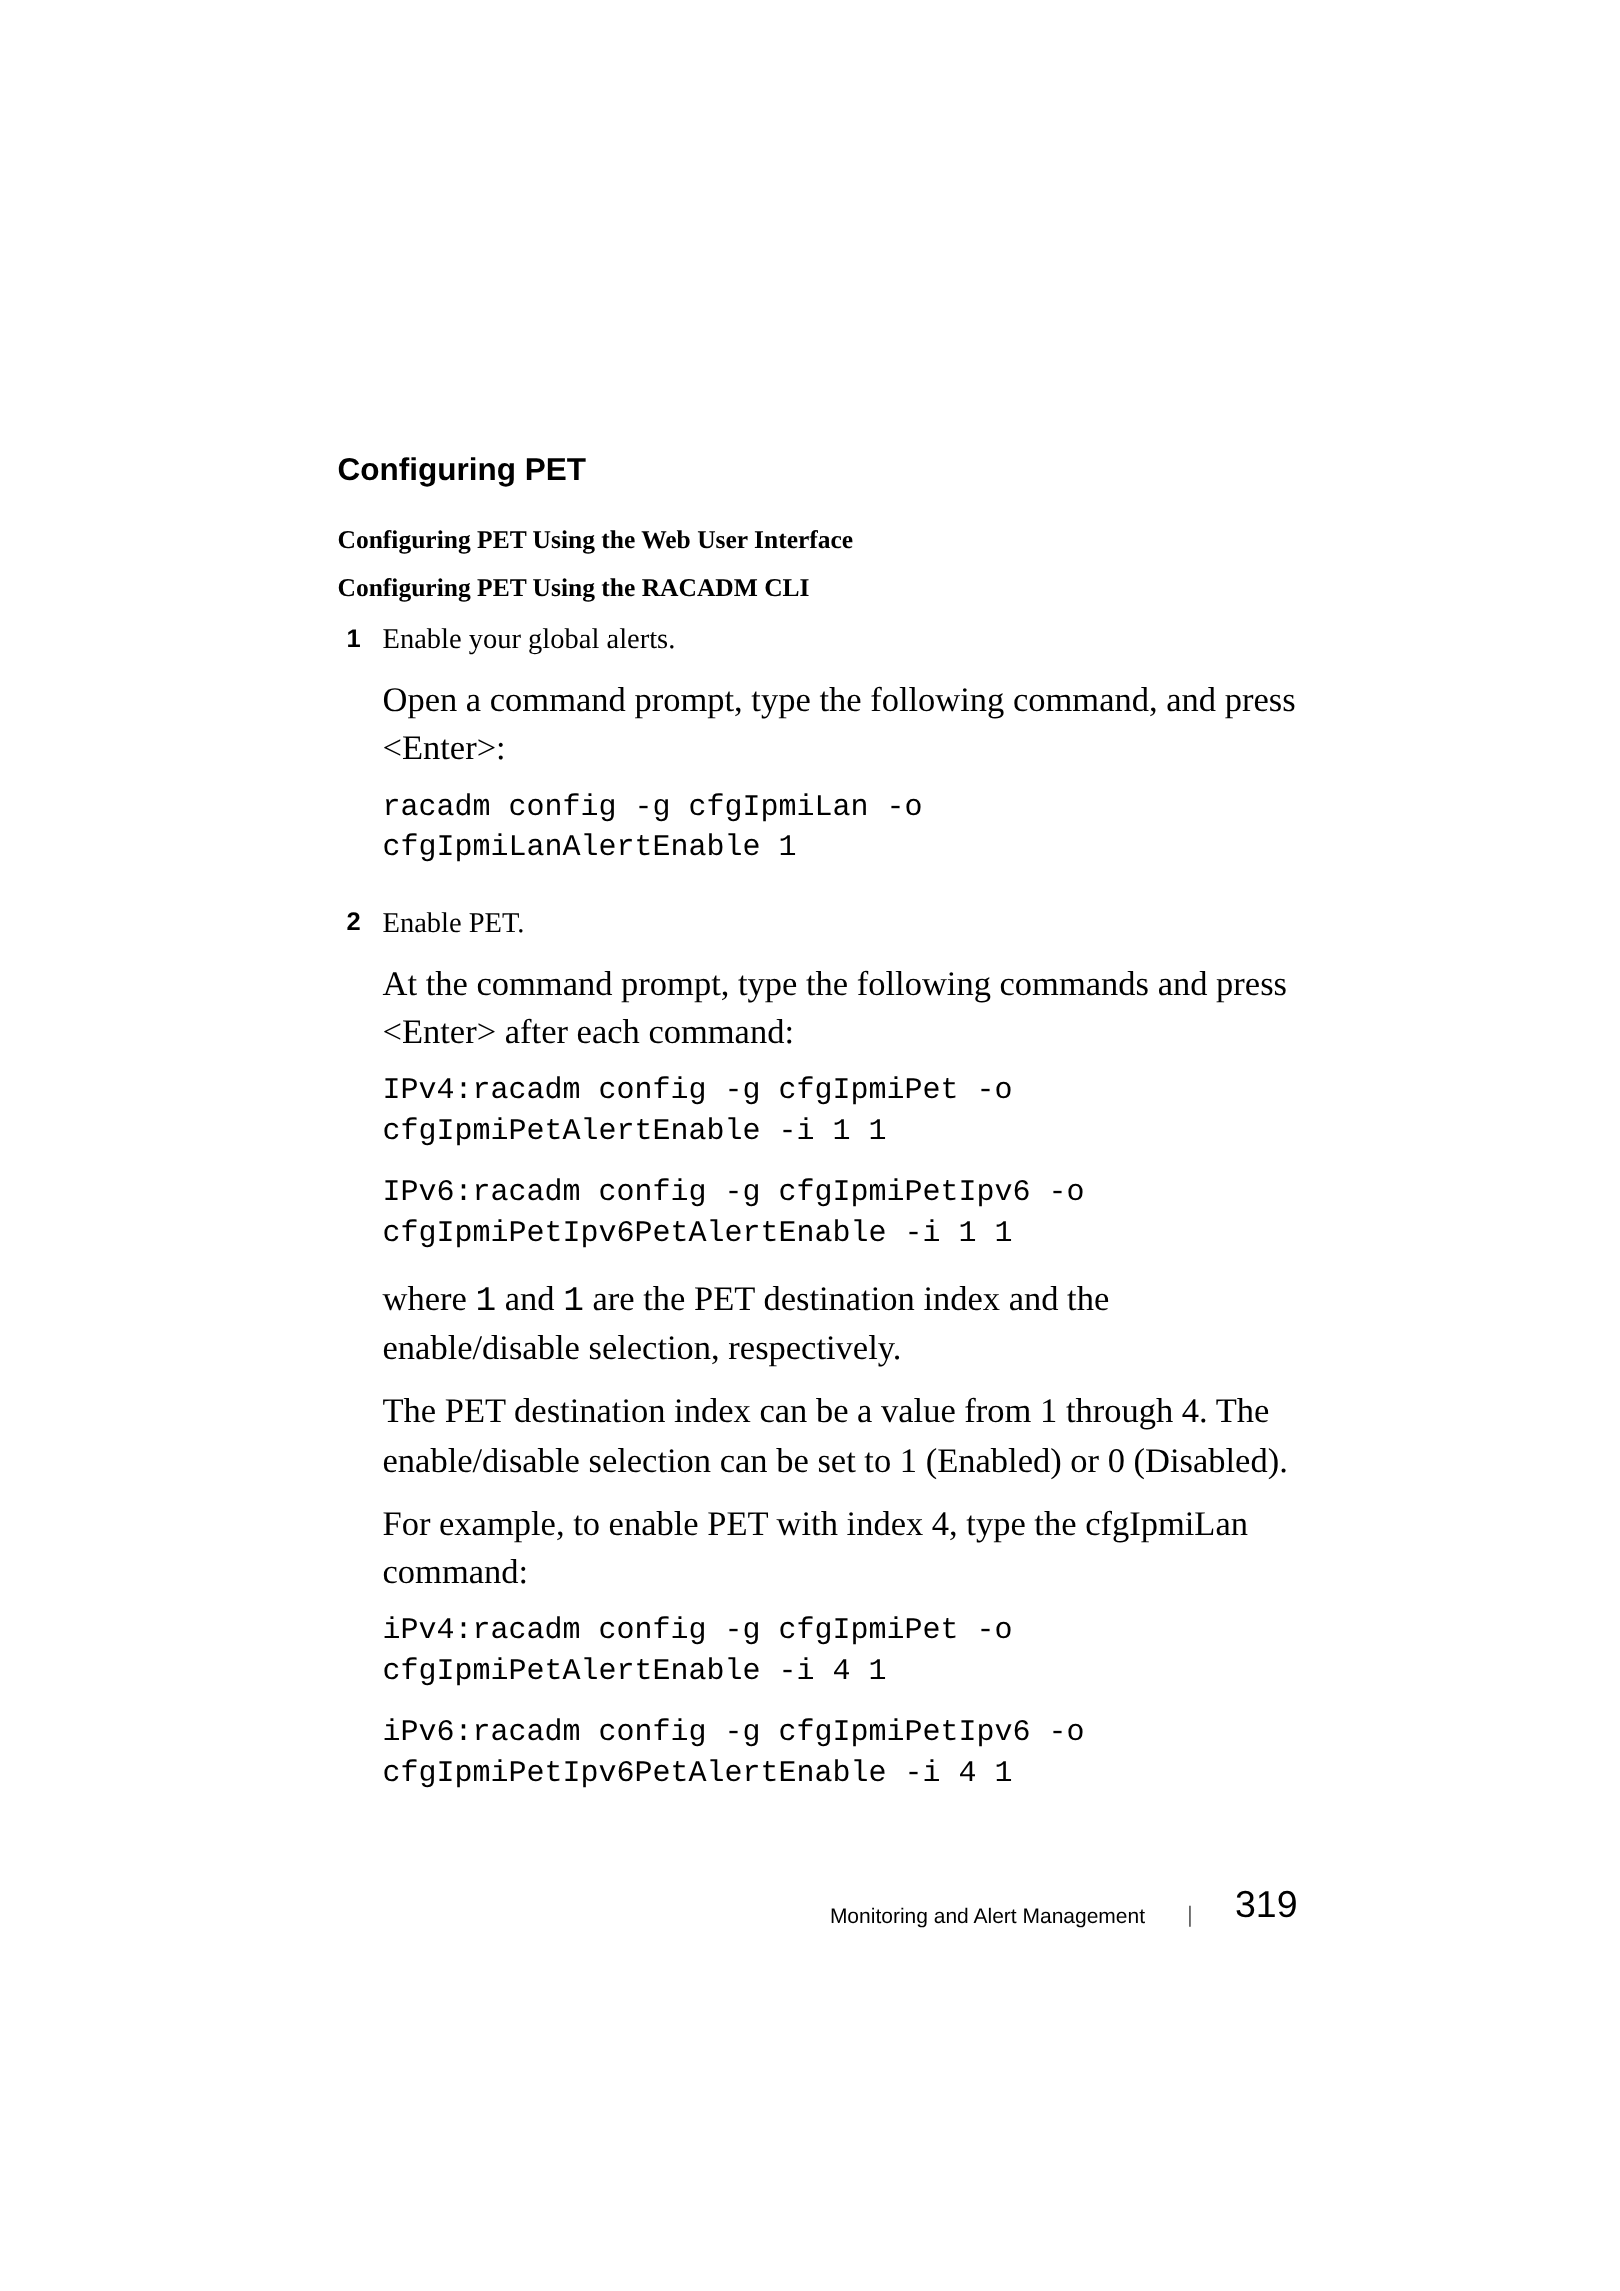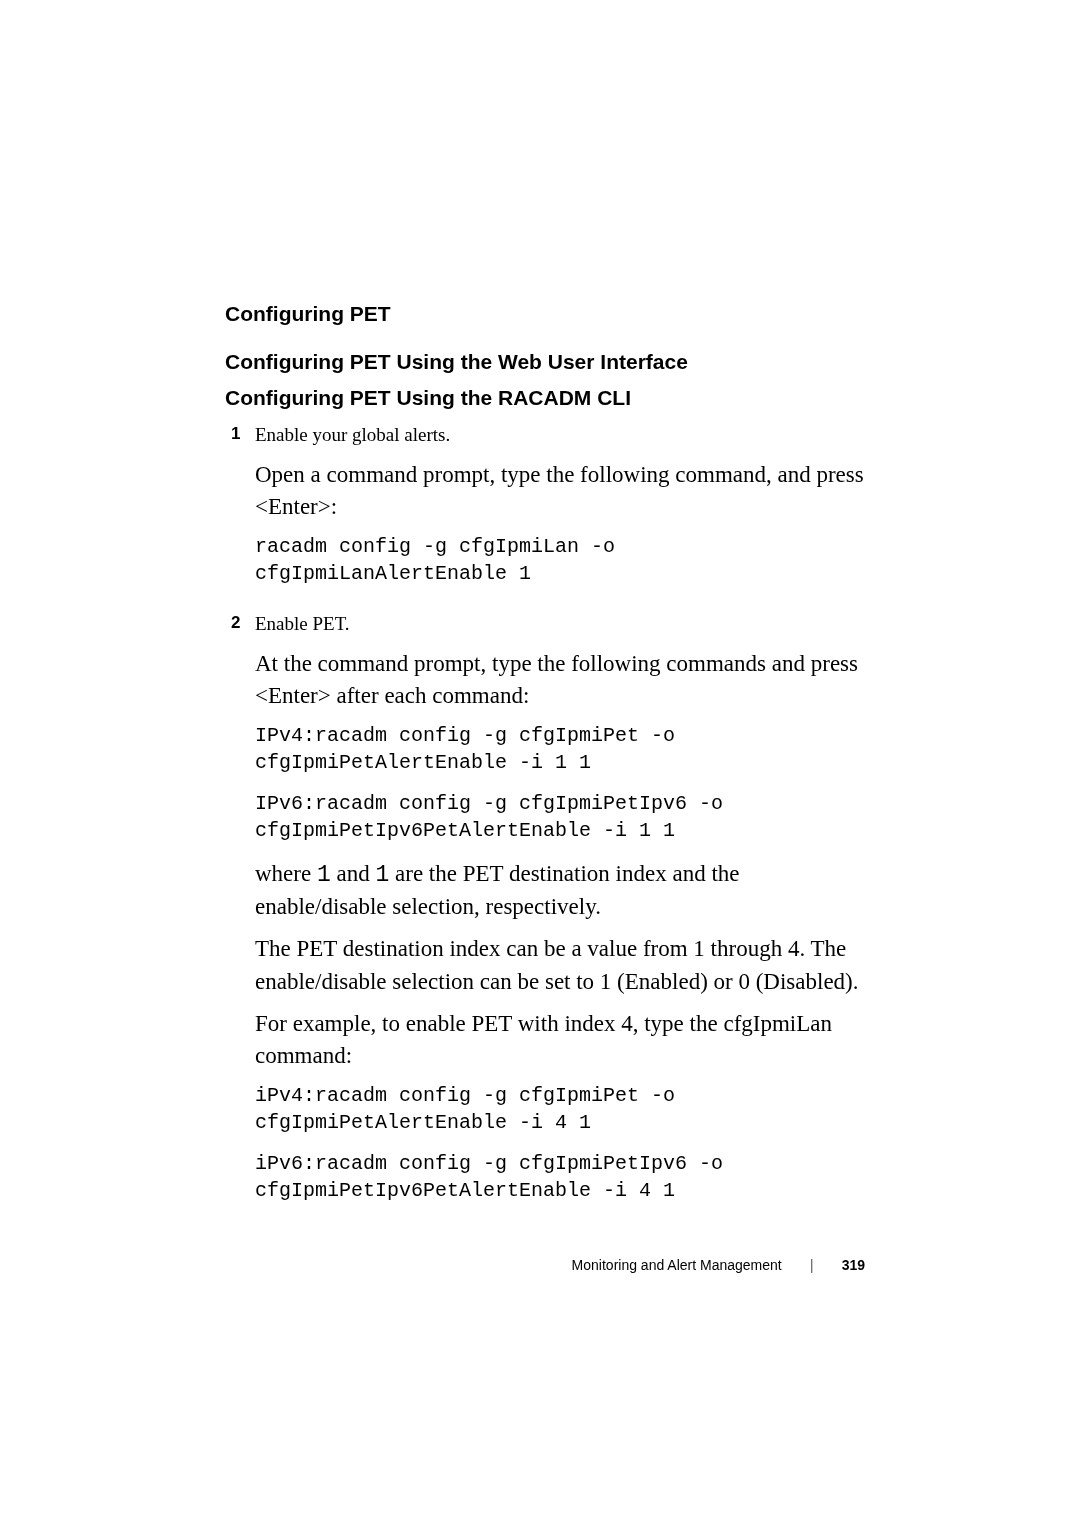--- a/index.html
+++ b/index.html
@@ -19,23 +19,23 @@
       width: 640px;
     }
     .section-heading {
       font-family: Arial, Helvetica, sans-serif;
       font-weight: bold;
       font-size: 21px;
       margin-bottom: 24px;
       margin-top: 32px;
     }
     .subsection-heading {
-      font-family: Liberation Sans, sans-serif;
+      font-family: Liberation Serif, serif;
       font-weight: bold;
-      font-size: 21px;
+      font-size: 17px;
       margin-bottom: 12px;
     }
     .body-text {
       font-size: 19px;
       line-height: 1.4;
       margin-bottom: 22px;
     }
     .list-item {
       display: flex;
       margin-bottom: 10px;
@@ -85,22 +85,22 @@
     }
     .footer-text {
       margin-right: 28px;
     }
     .footer-sep {
       margin-right: 28px;
       color: #666;
       font-size: 15px;
     }
     .footer-page {
-      font-weight: bold;
-      font-size: 14px;
+      font-weight: normal;
+      font-size: 25px;
     }
   </style>
 </head>
 <body>
 
 <div class="content">
 
   <h2 class="section-heading">Configuring PET</h2>
 
   <h3 class="subsection-heading">Configuring PET Using the Web User Interface</h3>

